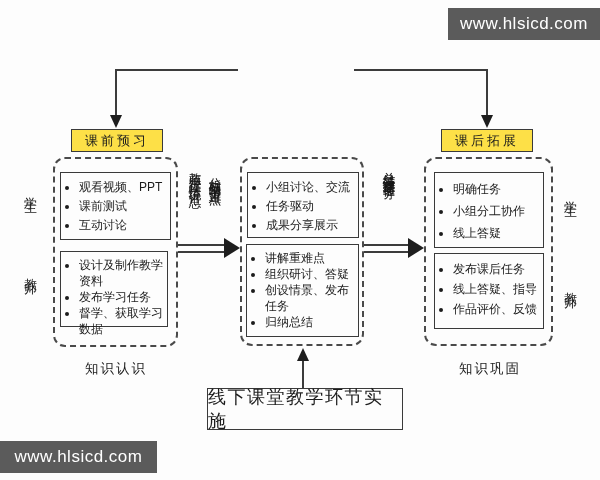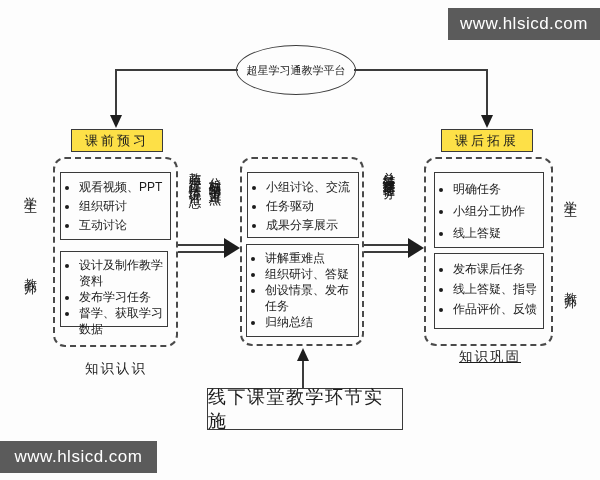--- a/index.html
+++ b/index.html
@@ -71,21 +71,21 @@
   .role.st-r { left:561px; top:190px; }
   .role.te-r { left:561px; top:282px; }
   .flow-v { font-size:12.5px; color:#161616; }
   .fv-a { left:186px; top:163px; letter-spacing:2.5px; }
   .fv-b { left:206px; top:167px; letter-spacing:2px; }
   .fv-c { left:380px; top:162px; letter-spacing:1.5px; }
   
   .stage { position:absolute; font-size:13.5px; letter-spacing:2px; text-align:center; }
   .stage.pre  { left:62px;  top:360px; width:108px; }
   .stage.in   { left:258px; top:360px; width:90px;  z-index:3; }
-  .stage.post { left:437px; top:348px; width:106px;text-decoration:underline; }
+  .stage.post { left:437px; top:360px; width:106px; }
   
   .offline-box {
     position:absolute; left:207px; top:388px; width:196px; height:42px;
     border:1.5px solid #3a3a3a; background:#fdfdfd;
     display:flex; align-items:center; justify-content:center;
     font-size:18px; letter-spacing:1.5px;
   }
   
   .hline { position:absolute; height:1.5px; background:#3c3c3c; z-index:1; }
   .vline { position:absolute; width:1.5px;  background:#3c3c3c; z-index:1; }
@@ -104,23 +104,20 @@
 
 <div class="canvas">
 
   <div class="banner top">
     <span>www.hlsicd.com</span>
   </div>
   <div class="banner bottom">
     <span>www.hlsicd.com</span>
   </div>
 
-  <div class="ellipse">
-    <span>超星学习通教学平台</span>
-  </div>
 
   <div class="hline" style="left:115px; top:69px; width:123px;"></div>
   <div class="vline" style="left:115px; top:69px; height:48px;"></div>
   <div class="tri-down" style="left:110px; top:115px;"></div>
 
   <div class="hline" style="left:354px; top:69px; width:133px;"></div>
   <div class="vline" style="left:486px; top:69px; height:48px;"></div>
   <div class="tri-down" style="left:481px; top:115px;"></div>
 
   <div class="phase-header ph-pre">
@@ -129,21 +126,21 @@
   <div class="phase-header ph-post">
     <span>课后拓展</span>
   </div>
 
   <div class="panel pre"></div>
   <div class="panel in"></div>
   <div class="panel post"></div>
 
   <ul class="task-box tb-l1">
     <li>观看视频、PPT</li>
-    <li>组织研讨</li>
+    <li>课前测试</li>
     <li>互动讨论</li>
   </ul>
   <ul class="task-box tb-l2">
     <li>设计及制作教学资料</li>
     <li>发布学习任务</li>
     <li>督学、获取学习数据</li>
   </ul>
 
   <ul class="task-box tb-m1">
     <li>小组讨论、交流</li>

